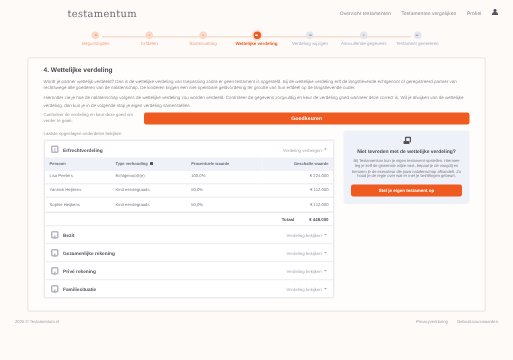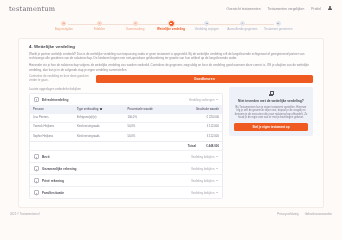--- a/index.html
+++ b/index.html
@@ -12,20 +12,21 @@
   }
   .page { width: 342px; height: 220px; position: relative; background: #fdfaf7; display: flex; flex-direction: column; }
 
   
   .topbar {
     height: 17px;
     background: #fdfaf7;
     display: flex; align-items: center;
     padding: 0 10px 0 9px;
     flex: 0 0 auto;
+    margin-left: 36px;
   }
   .logo {
     font-family: "DejaVu Serif", serif;
     font-size: 6.6px;
     letter-spacing: .2px;
     color: #6e6a74;
   }
   .topnav { margin-left: auto; display: flex; align-items: center; gap: 7px; }
   .topnav-item { font-size: 3.3px; color: #8a8690; letter-spacing: .05px; white-space: nowrap; }
   .user-icon { width: 4px; height: 5px; position: relative; }

